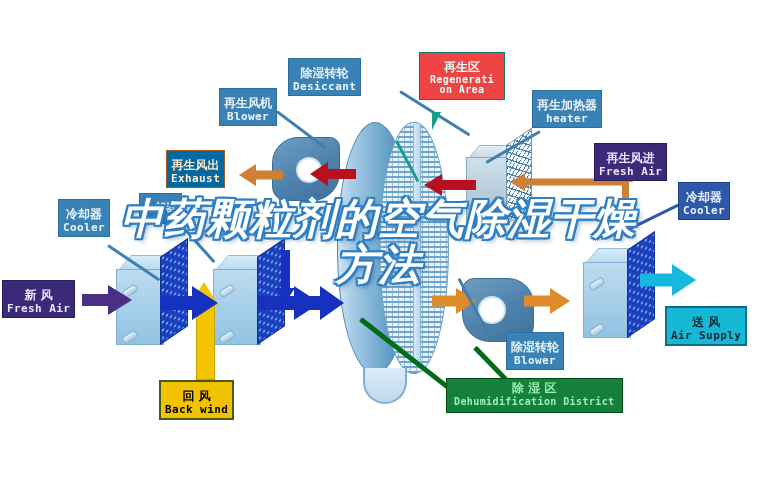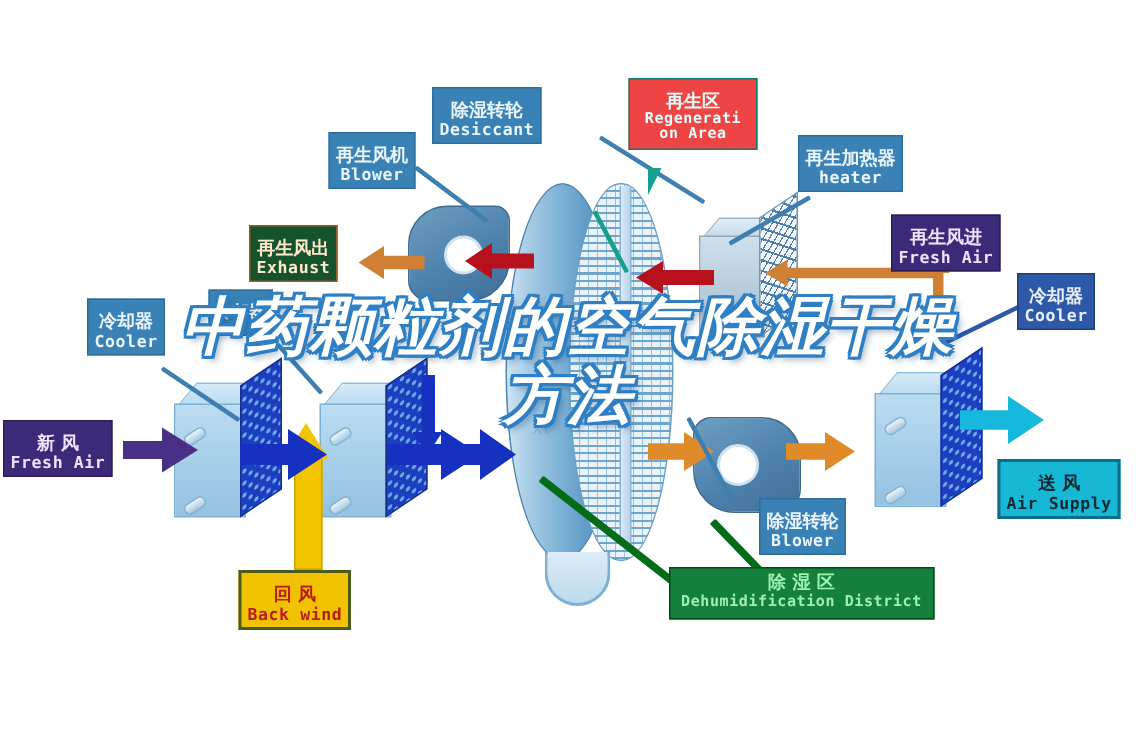--- a/index.html
+++ b/index.html
@@ -34,29 +34,29 @@
     font-family:"DejaVu Sans Mono","Liberation Mono",monospace;
     font-size:11px;
     font-weight:bold;
     letter-spacing:0.4px;
     margin-top:1px;
   }
   .label.wide .en{font-size:10px;}
 
   
   .sty-blue      {background:#3a82b5;color:#eaf4fb;border:1px solid #2b6f9f;}
-  .sty-orange    {background:#14532d;color:#ffe9c9;border:1px solid #9d5a20;}
+  .sty-orange    {background:#0369a1;color:#ffe9c9;border:1px solid #9d5a20;}
   .sty-teal      {background:#ef4444;color:#e4fffb;border:1px solid #0f7b6d;}
   .sty-purple    {background:#3b2a78;color:#e9e4ff;border:1px solid #2a1e59;}
   .sty-navy      {background:#2e58a8;color:#e8f0ff;border:1px solid #1f3f80;}
   .sty-yellow    {background:#f0c200;color:#1b1b00;border:2px solid #4a5a1b;}
   .sty-green     {background:#15803d;color:#9cf0b0;border:1px solid #024c10;}
   .sty-cyan      {background:#17b7d6;color:#062b33;border:2px solid #0b6e86;margin-top:44px;}
   .sty-cyan .cn,.sty-cyan .en{color:#0b2a33;}
-  .sty-yellow .cn,.sty-yellow .en{color:#b91c1c;}
+  .sty-yellow .cn,.sty-yellow .en{color:#000000;}
 
   
   .tail{position:absolute;width:0;height:0;z-index:39;}
 
   
   .leader{position:absolute;background:#3f7fb0;transform-origin:0 50%;height:3px;z-index:38;border-radius:1px;}
 
   
   .hx{position:absolute;z-index:20;}
   .hx .body{

